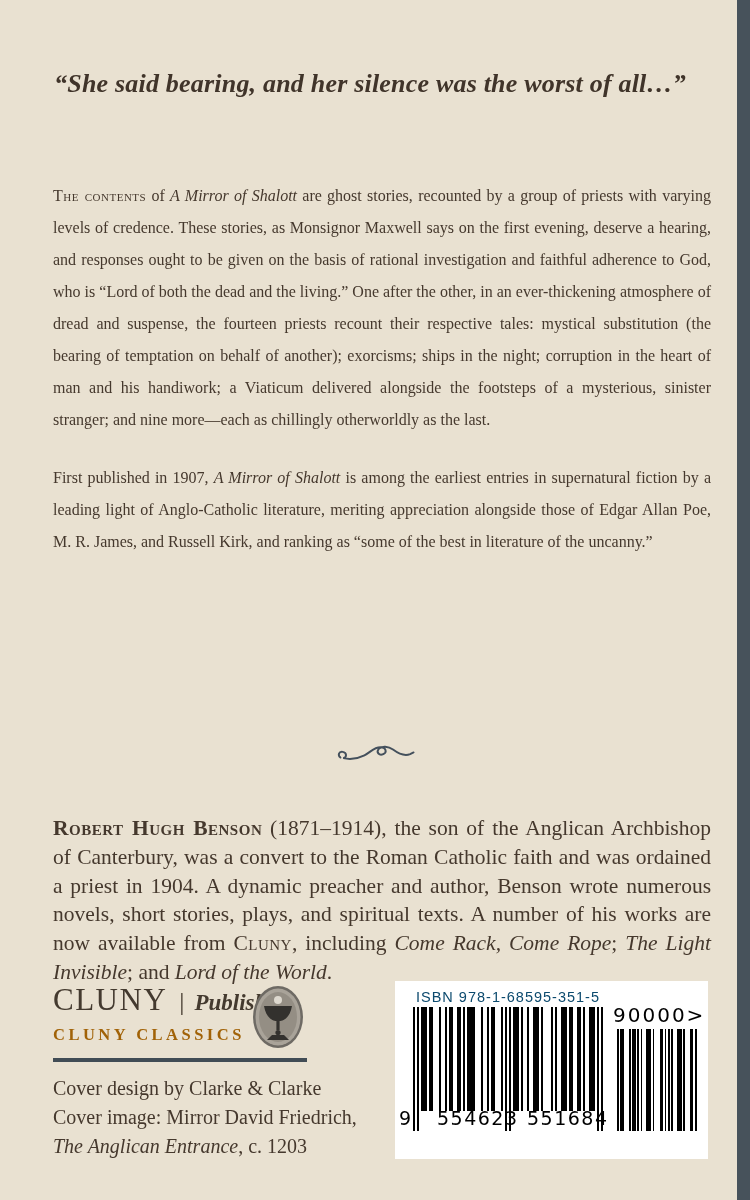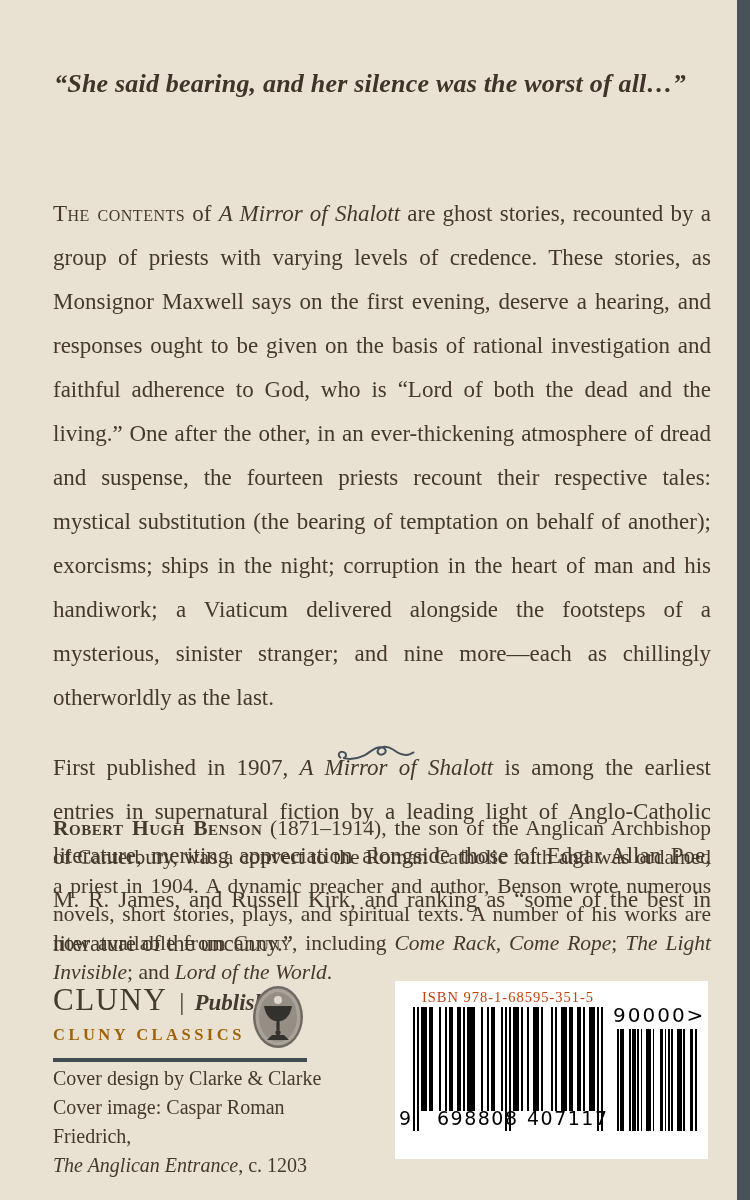--- a/index.html
+++ b/index.html
@@ -15,22 +15,22 @@
     position:absolute;top:0;right:0;width:13px;height:1200px;
     background:#47525b;
   }
   .quote{
     position:absolute;top:68px;left:30px;width:680px;
     text-align:center;
     font-style:italic;font-weight:700;font-size:26px;line-height:32px;
     color:#40342a;letter-spacing:0.2px;
   }
   .desc{
-    position:absolute;top:192px;left:53px;width:658px;
-    font-size:23px;line-height:44px;text-align:justify;
+    position:absolute;top:180px;left:53px;width:658px;
+    font-size:16px;line-height:32px;text-align:justify;
   }
   .desc p{margin:0 0 26px 0;}
   .bio{
     position:absolute;top:814px;left:53px;width:658px;
     font-size:21.5px;line-height:28.8px;text-align:justify;
   }
   .seg-plain{font-style:normal;}
   .seg-italic{font-style:italic;}
   .seg-smallcaps{font-variant:small-caps;letter-spacing:0.5px;}
   .seg-smallcaps-bold{font-variant:small-caps;font-weight:700;letter-spacing:0.5px;}
@@ -45,30 +45,30 @@
   .brand-sep{font-size:26px;margin:0 10px 0 12px;color:#443a2f;font-weight:400;}
   .brand-suffix{font-style:italic;font-weight:700;font-size:23px;color:#443a2f;}
   .imprint{
     margin-top:7px;font-size:16.5px;font-weight:700;letter-spacing:3.5px;color:#a16207;
   }
   .logo{position:absolute;top:3px;left:199px;}
   .pub-rule{
     margin-top:13px;width:254px;height:4px;background:#414c55;border:none;
   }
   .credits{
-    margin-top:2px;font-size:20px;line-height:29px;color:#45382d;
+    margin-top:12px;font-size:20px;line-height:29px;color:#45382d;
   }
   .barcode-box{
     position:absolute;top:981px;left:395px;width:313px;height:178px;
     background:#ffffff;
   }
   .isbn-label{
     position:absolute;top:8px;left:0;width:226px;text-align:center;
-    font-family:Liberation Serif, serif;
-    font-size:14.5px;letter-spacing:1px;color:#c2410c;white-space:nowrap;
+    font-family:Liberation Sans, sans-serif;
+    font-size:14.5px;letter-spacing:1px;color:#0c4a6e;white-space:nowrap;
   }
   .main-barcode{position:absolute;top:26px;left:18px;width:190px;height:126px;}
   .main-barcode .bar{position:absolute;top:0;background:#000;}
   .supp-barcode{position:absolute;top:48px;left:222px;width:80px;height:102px;}
   .supp-barcode .bar{position:absolute;top:0;background:#000;height:102px;}
   .ean-num{
     position:absolute;top:126px;
     font-family:"DejaVu Sans","Liberation Sans",sans-serif;
     font-size:19px;color:#000;letter-spacing:1.5px;white-space:nowrap;
   }
@@ -114,21 +114,21 @@
       <circle cx="26" cy="15" r="4" fill="#ded9cf"></circle>
       <path d="M12 21 L40 21 C38 33 31 36 27.6 36 L27.6 45 L24.4 45 L24.4 36 C21 36 14 33 12 21 Z" fill="#33312e"></path>
       <circle cx="26" cy="47.5" r="2.6" fill="#33312e"></circle>
       <path d="M15 55 L37 55 L32 50 L20 50 Z" fill="#33312e"></path>
     </svg>
 
     <div class="pub-rule"></div>
 
     <div class="credits">
       <div><span class="seg-plain">Cover design by Clarke &amp; Clarke</span></div>
-      <div><span class="seg-plain">Cover image: Caspar Roman Friedrich,</span></div>
+      <div><span class="seg-plain">Cover image: Mirror David Friedrich,</span></div>
       <div><span class="seg-italic">The Anglican Entrance</span><span class="seg-plain">, c. 1203</span></div>
     </div>
   </div>
 
   <div class="barcode-box">
     <div class="isbn-label">ISBN 978-1-68595-351-5</div>
     <div class="main-barcode" id="main-bars">
         <div class="bar" style="left: 0px; width: 2px; height: 124px;"></div>
         <div class="bar" style="left: 4px; width: 2px; height: 124px;"></div>
         <div class="bar" style="left: 8px; width: 2px; height: 104px;"></div>
@@ -173,22 +173,22 @@
         <div class="bar" style="left: 164px; width: 2px; height: 104px;"></div>
         <div class="bar" style="left: 166px; width: 2px; height: 104px;"></div>
         <div class="bar" style="left: 170px; width: 2px; height: 104px;"></div>
         <div class="bar" style="left: 176px; width: 2px; height: 104px;"></div>
         <div class="bar" style="left: 178px; width: 2px; height: 104px;"></div>
         <div class="bar" style="left: 180px; width: 2px; height: 104px;"></div>
         <div class="bar" style="left: 184px; width: 2px; height: 124px;"></div>
         <div class="bar" style="left: 188px; width: 2px; height: 124px;"></div>
       </div>
     <span class="ean-num ean-first">9</span>
-    <span class="ean-num ean-left">698808</span>
-    <span class="ean-num ean-right">407117</span>
+    <span class="ean-num ean-left">554623</span>
+    <span class="ean-num ean-right">551684</span>
     <div class="supp-num">90000&gt;</div>
     <div class="supp-barcode" id="supp-bars">
         <div class="bar" style="left: 0px; width: 1.7px; height: 102px;"></div>
         <div class="bar" style="left: 3.4px; width: 1.7px; height: 102px;"></div>
         <div class="bar" style="left: 5.1px; width: 1.7px; height: 102px;"></div>
         <div class="bar" style="left: 11.9px; width: 1.7px; height: 102px;"></div>
         <div class="bar" style="left: 15.3px; width: 1.7px; height: 102px;"></div>
         <div class="bar" style="left: 17px; width: 1.7px; height: 102px;"></div>
         <div class="bar" style="left: 20.4px; width: 1.7px; height: 102px;"></div>
         <div class="bar" style="left: 23.8px; width: 1.7px; height: 102px;"></div>

